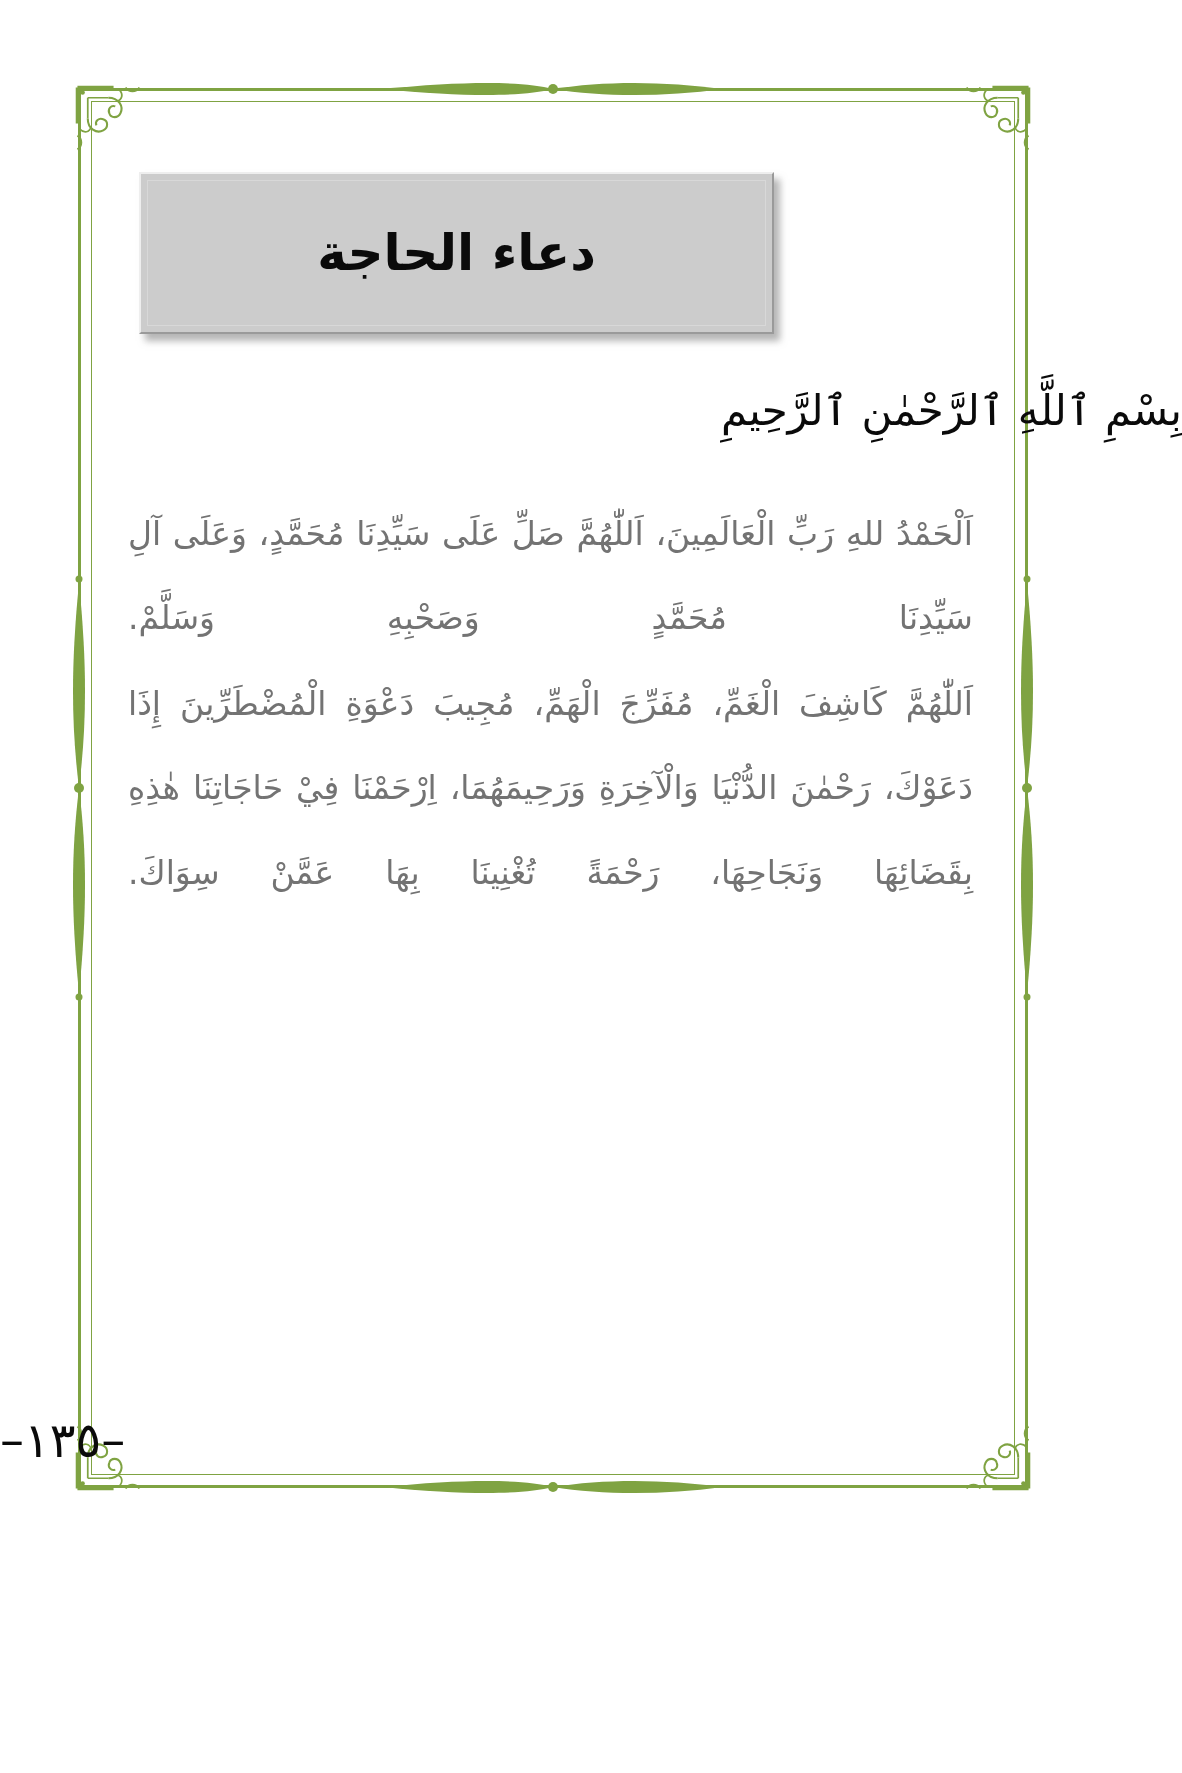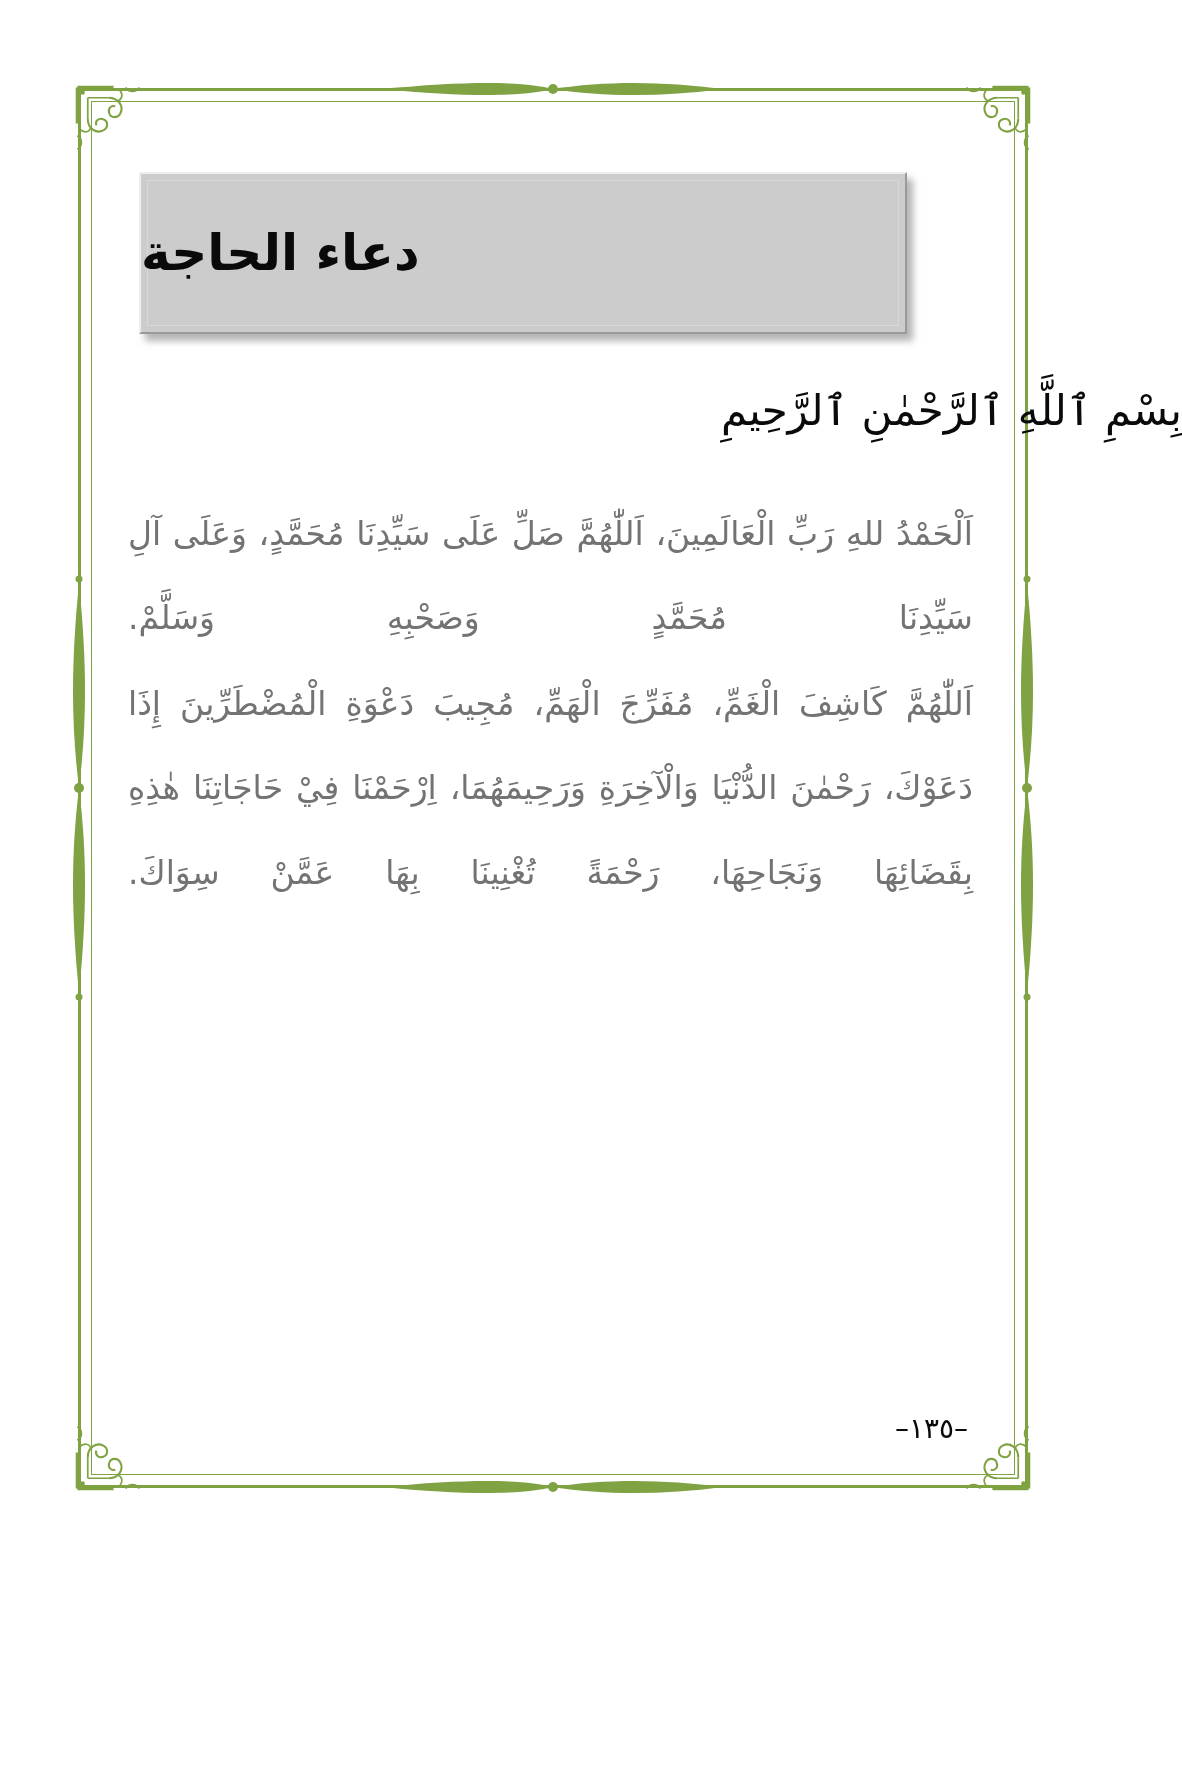--- a/index.html
+++ b/index.html
@@ -68,31 +68,32 @@
   .leaf-left  { left: -11px;  top: 50%; transform: translateY(-50%); }
   .leaf-right { right: -11px; top: 50%; transform: translateY(-50%) scaleX(-1); }
   .leaf-top    { top: -11px;    left: 50%; transform: translateX(-50%); }
   .leaf-bottom { bottom: -11px; left: 50%; transform: translateX(-50%) scaleY(-1); }
 
   
   .title-plaque {
     position: absolute;
     left: 139px;
     top: 172px;
-    width: 768px;
+    width: 635px;
     height: 162px;
     background: #cccccc;
     border-top: 2px solid #eeeeee;
     border-left: 2px solid #eeeeee;
     border-right: 2px solid #9a9a9a;
     border-bottom: 2px solid #9a9a9a;
     box-shadow: 6px 7px 7px rgba(120,120,120,0.55);
     box-sizing: border-box;
     display: flex;
     align-items: center;
+    justify-content: center;
   }
   .title-plaque::after {
     content: "";
     position: absolute;
     left: 6px; top: 6px; right: 6px; bottom: 6px;
     border: 1px solid #d8d8d8;
     pointer-events: none;
   }
   .title-text {
     font-family: "DejaVu Sans", "Liberation Sans", sans-serif;
@@ -143,24 +144,24 @@
   .para.last {
     text-align-last: justify;
   }
 
   
   .page-number {
     position: absolute;
     left: 0;
     top: 1412px;
     width: 968px;
-    text-align: right;
-    direction: rtl;
-    font-family: "DejaVu Sans", sans-serif;
-    font-size: 28px;
+    text-align: left;
+    direction: rtl;
+    font-family: "DejaVu Sans", sans-serif;
+    font-size: 48px;
     color: #0a0a0a;
     letter-spacing: 1px;
   }
 </style>
 </head>
 <body>
 
 <div class="page">
 
   <div class="frame">

